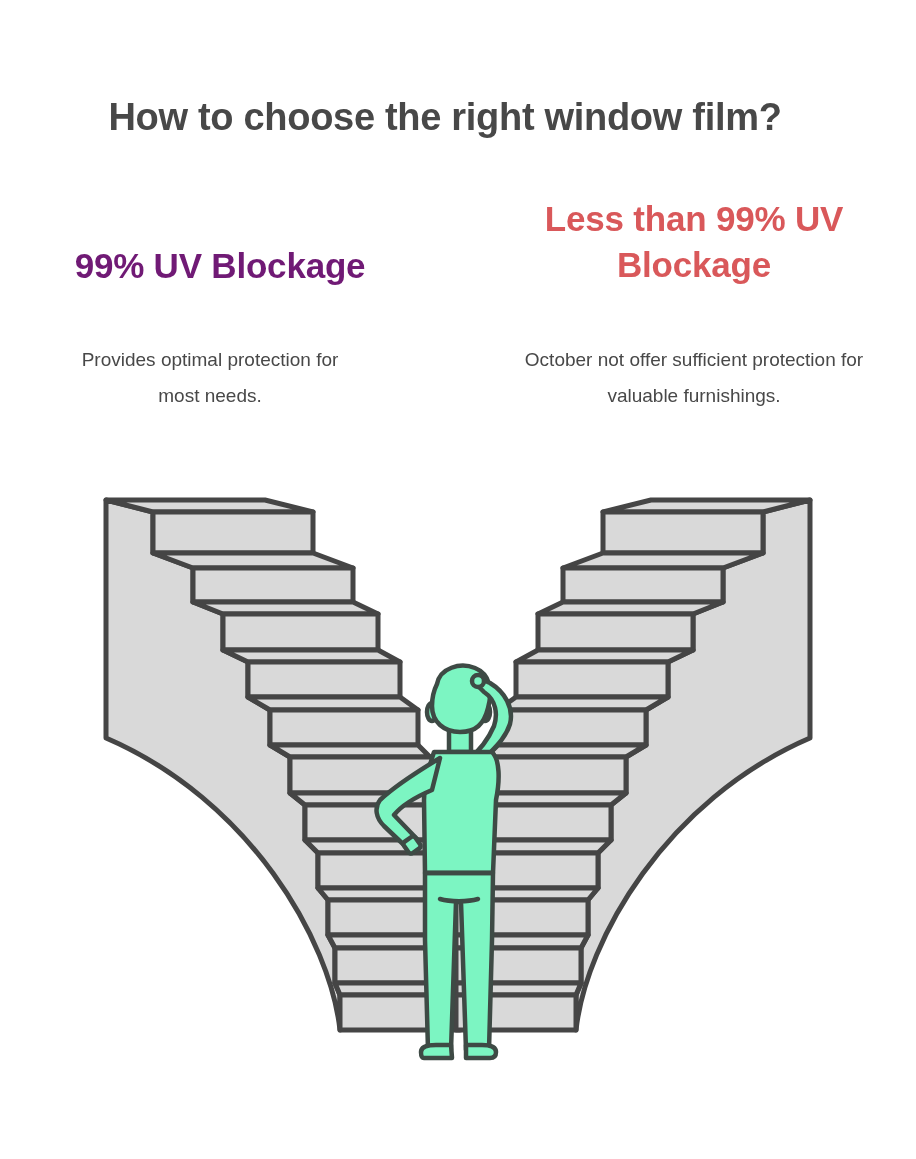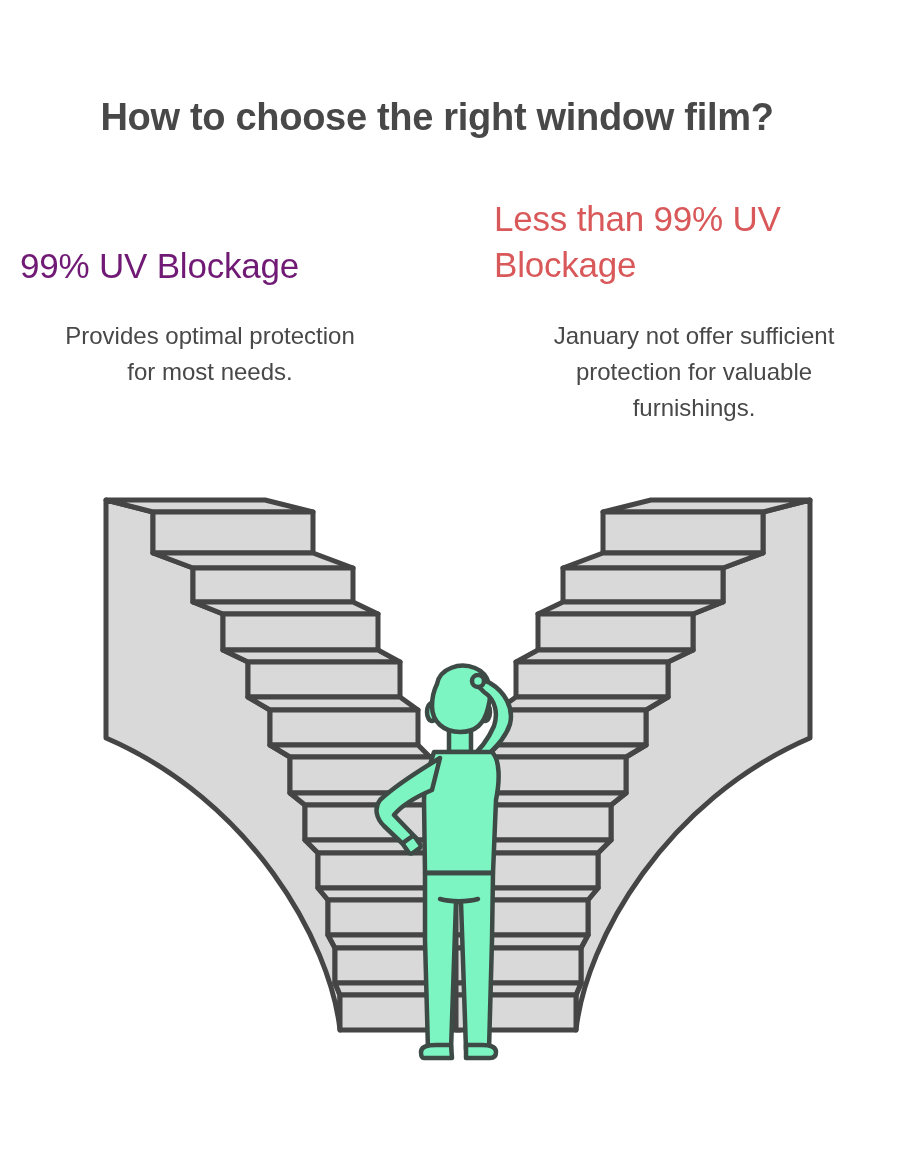--- a/index.html
+++ b/index.html
@@ -1,35 +1,35 @@
 <!DOCTYPE html>
 <html><head>
 <meta charset="utf-8">
 <style>
   html, body { margin: 0; padding: 0; background: #ffffff; }
   body { width: 916px; height: 1159px; position: relative; overflow: hidden; font-family: "Liberation Sans", sans-serif; }
-  .title { position: absolute; left: 4px; top: 96px; width: 866px; text-align: center; font-size: 38px; font-weight: bold; color: #484848; letter-spacing: -0.3px; }
-  .opt-title { position: absolute; text-align: left; font-size: 35px; font-weight: normal; line-height: 46px; letter-spacing: -0.2px; }
-  .opt-desc { position: absolute; text-align: center; font-size: 24px; line-height: 36px; color: #484848; }
+  .title { position: absolute; left: 12px; top: 96px; width: 866px; text-align: center; font-size: 38px; font-weight: bold; color: #484848; letter-spacing: -0.3px; }
+  .opt-title { position: absolute; text-align: center; font-size: 35px; font-weight: bold; line-height: 46px; letter-spacing: -0.2px; }
+  .opt-desc { position: absolute; text-align: center; font-size: 19px; line-height: 36px; color: #484848; margin-top: 24px; }
   #left-title { left: 20px; top: 243px; width: 400px; color: #701a75; }
   #left-desc { left: 60px; top: 318px; width: 300px; }
   #right-title { left: 494px; top: 196px; width: 400px; color: #d9585a; }
   #right-desc { left: 520px; top: 318px; width: 348px; }
   svg { position: absolute; left: 0; top: 0; }
 </style>
 </head>
 <body>
 
 <div class="title">How to choose the right window film?</div>
 
 <div class="opt-title" id="left-title">99% UV Blockage</div>
 <div class="opt-desc" id="left-desc">Provides optimal protection for most needs.</div>
 
 <div class="opt-title" id="right-title">Less than 99% UV Blockage</div>
-<div class="opt-desc" id="right-desc">January not offer sufficient protection for valuable furnishings.</div>
+<div class="opt-desc" id="right-desc">October not offer sufficient protection for valuable furnishings.</div>
 
 <svg width="916" height="1159" viewBox="0 0 916 1159">
   <g stroke="#454545" stroke-width="5" stroke-linejoin="round" fill="#d9d9d9">
 
     <g>
 
       <path d="M106,500 L153,512 L153,553 L193,568 L193,602 L223,614 L223,650 L248,662 L248,697 L270,710 L270,745 L290,757 L290,793 L305,805 L305,840 L318,853 L318,888 L328,900 L328,935 L335,948 L335,983 L340,995 L340,1030 C330,940 250,800 106,738 Z"></path>
 
       <path d="M106,500 L265,500 L313,512 L153,512 Z"></path>
 

